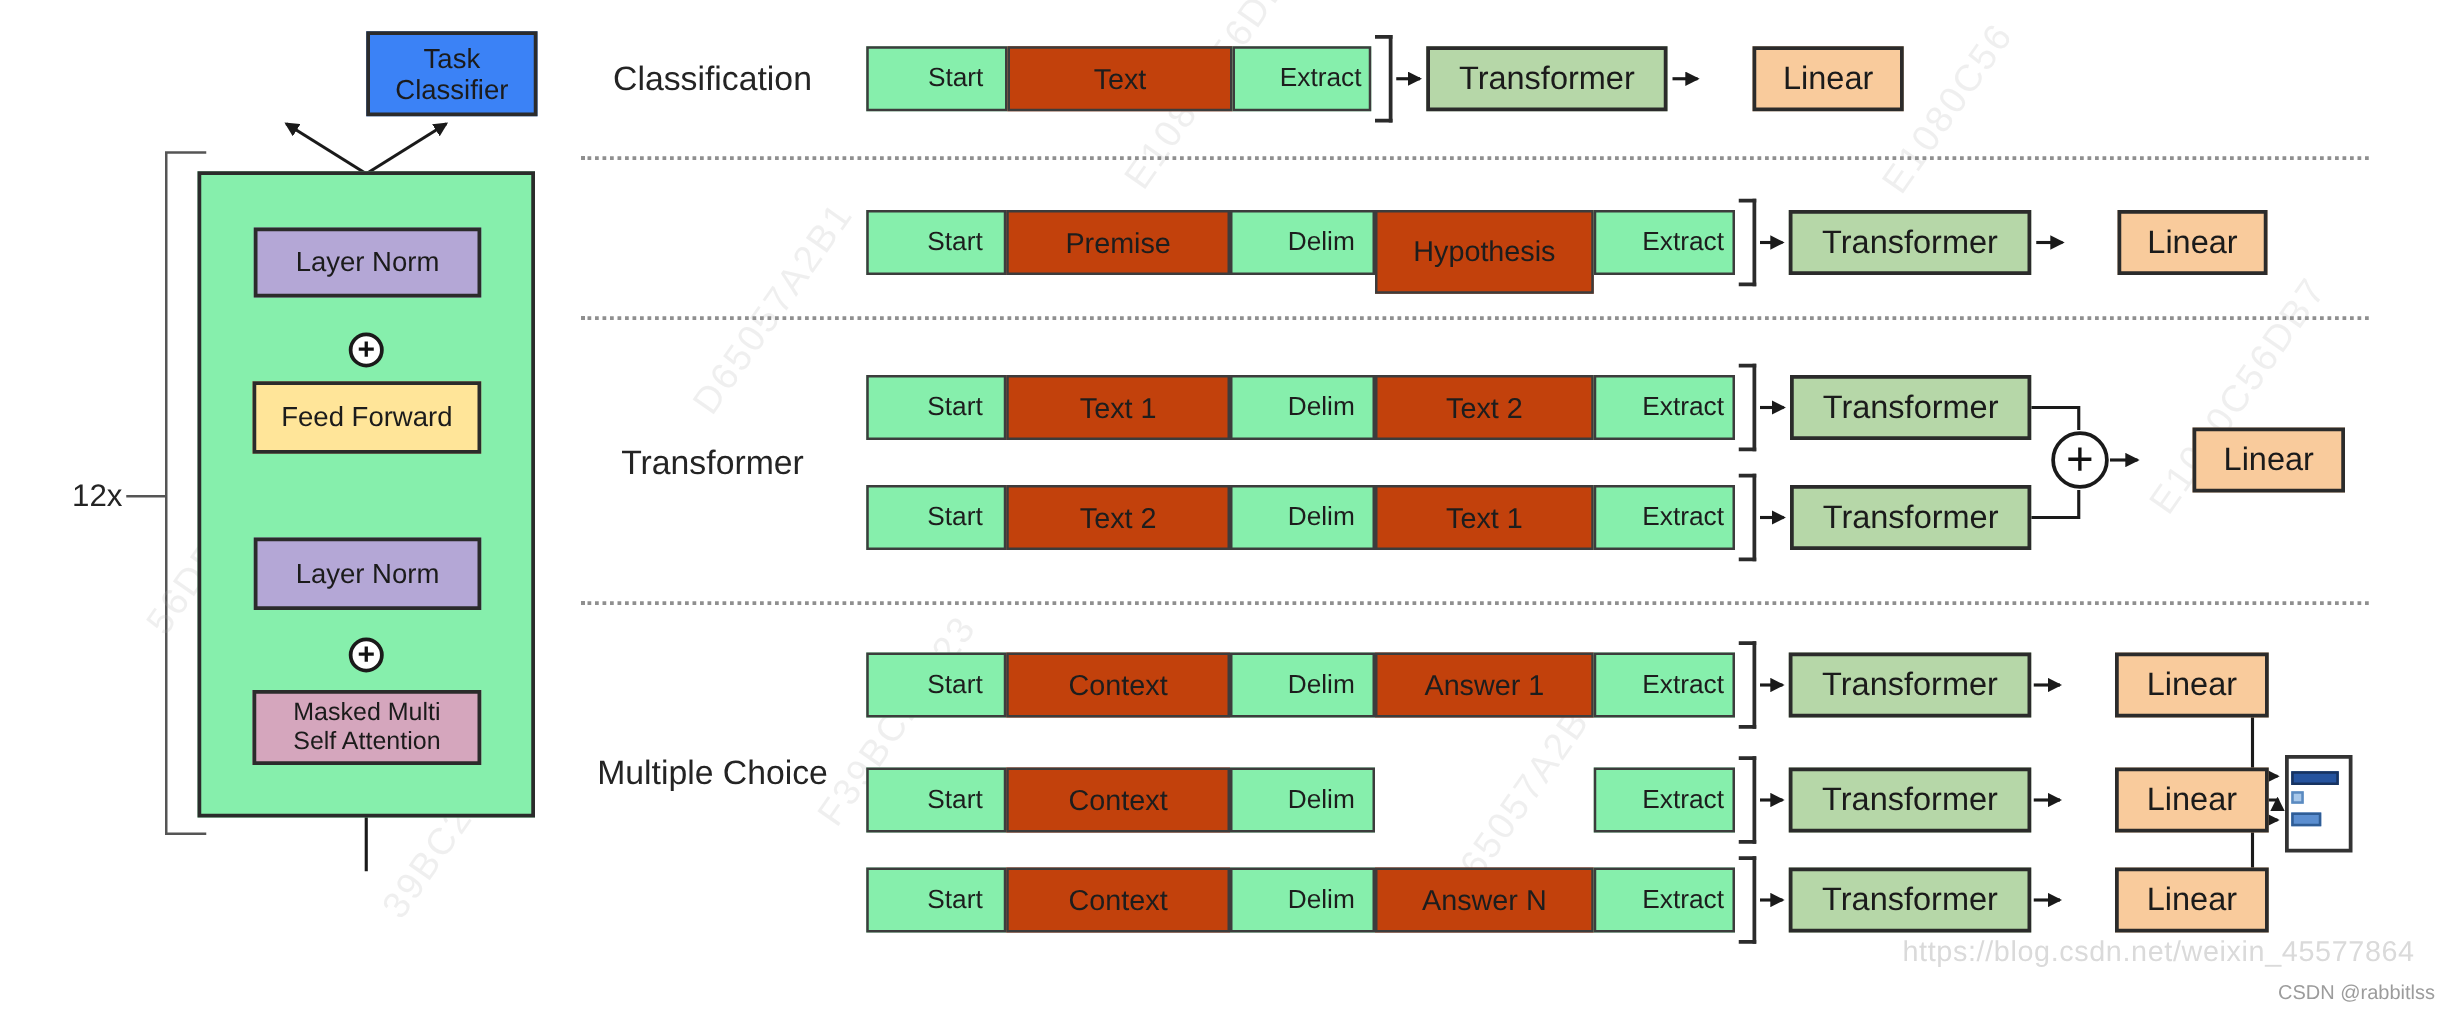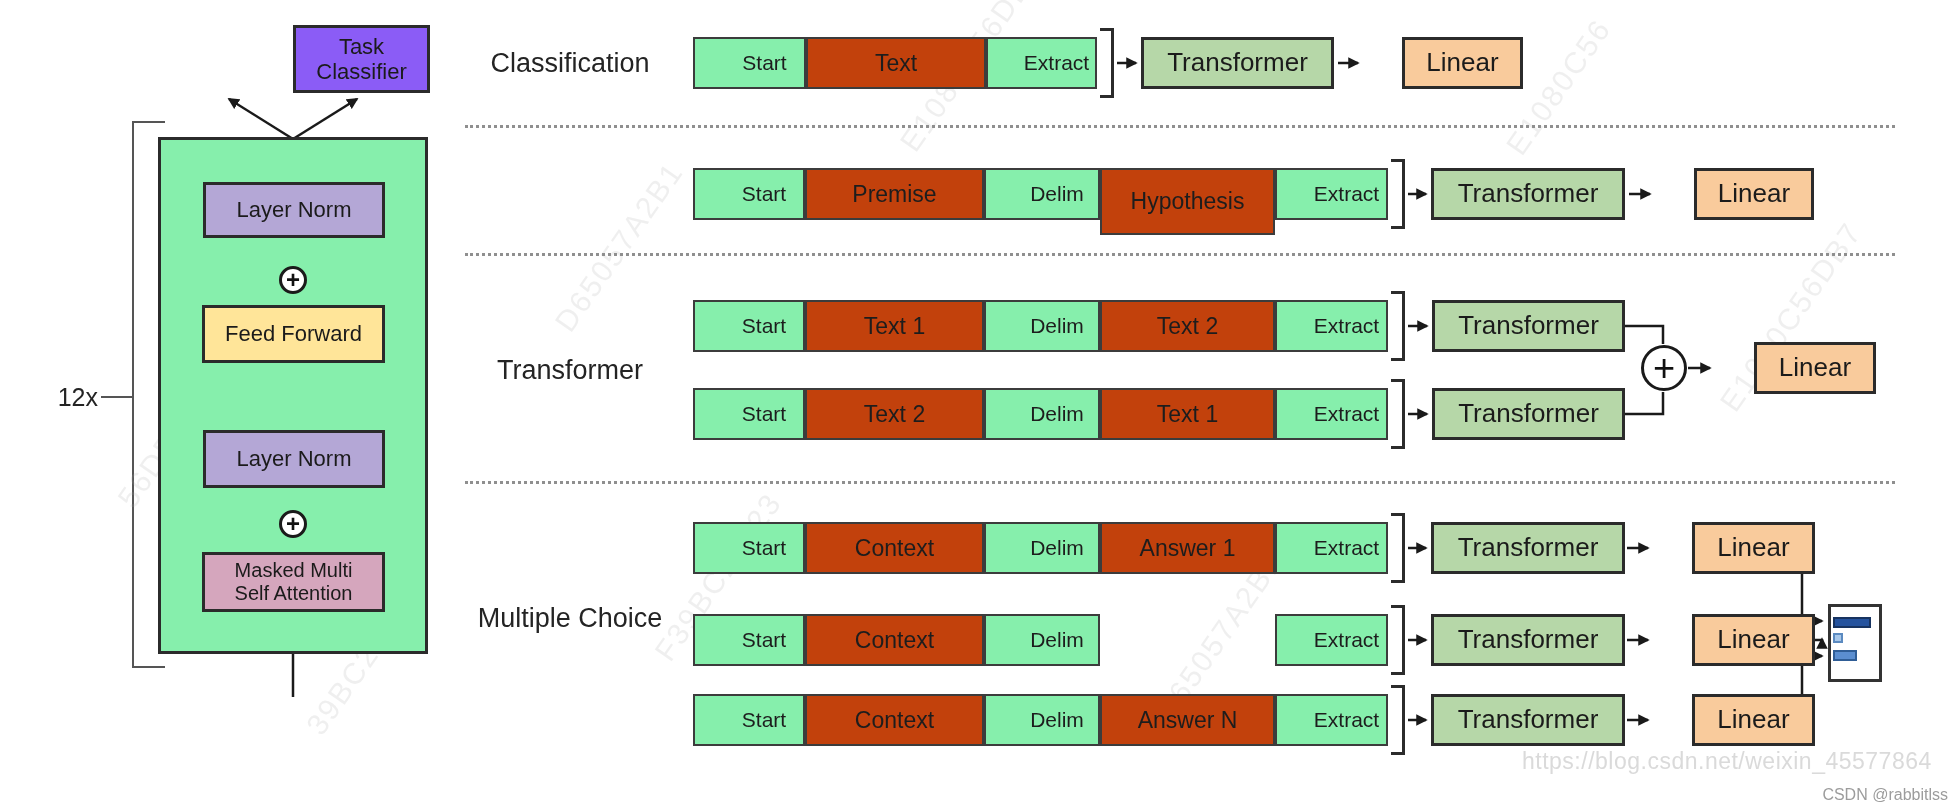--- a/index.html
+++ b/index.html
@@ -7,21 +7,21 @@
          font-family:"Liberation Sans", sans-serif;color:#1b1b1b;}
   .box{position:absolute;box-sizing:border-box;border:3px solid #2b2b2b;
        display:flex;align-items:center;justify-content:center;text-align:center;line-height:1.15;}
   .tok{position:absolute;box-sizing:border-box;border:2px solid #3c3c3c;
        display:flex;align-items:center;justify-content:center;text-align:center;
        font-size:21px;color:#1d1d1d;}
   .tok.wide{font-size:23px;}
   .blue{background:#86efac;padding-left:30px;}
   .purp{background:#c2410c;}
   .green{background:#b6d7a8;}
-  .dgreen{background:#8b5cf6;}
+  .dgreen{background:#3b82f6;}
   .orange{background:#f9cb9c;margin-left:39px;}
   .yellow{background:#ffe599;}
   .violet{background:#b4a7d6;}
   .pink{background:#d5a6bd;}
   .lbl{position:absolute;display:flex;align-items:center;justify-content:center;
        font-size:27px;color:#242424;}
   .bigtext{font-size:26px;}
   .dots{position:absolute;height:0;border-top:3px dotted #8f8f8f;}
   .bracket{position:absolute;box-sizing:border-box;width:14px;background:transparent;
            border:3px solid #2b2b2b;border-left:none;}

